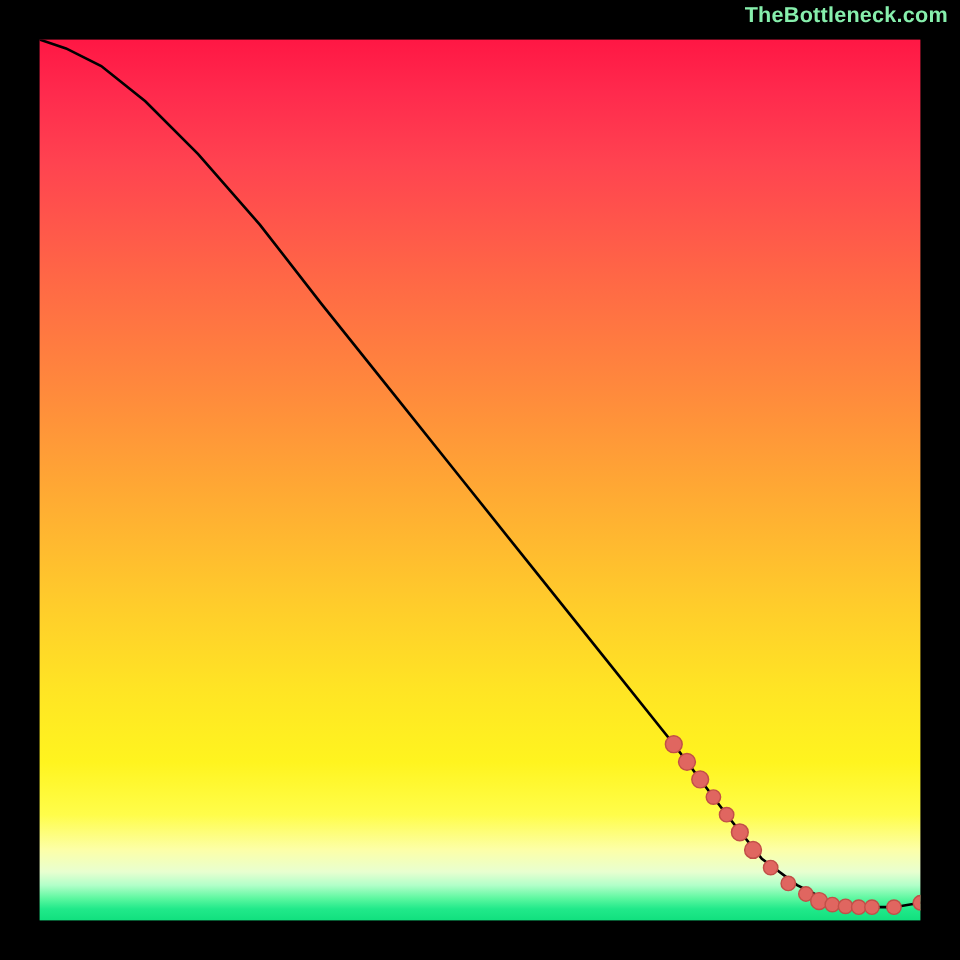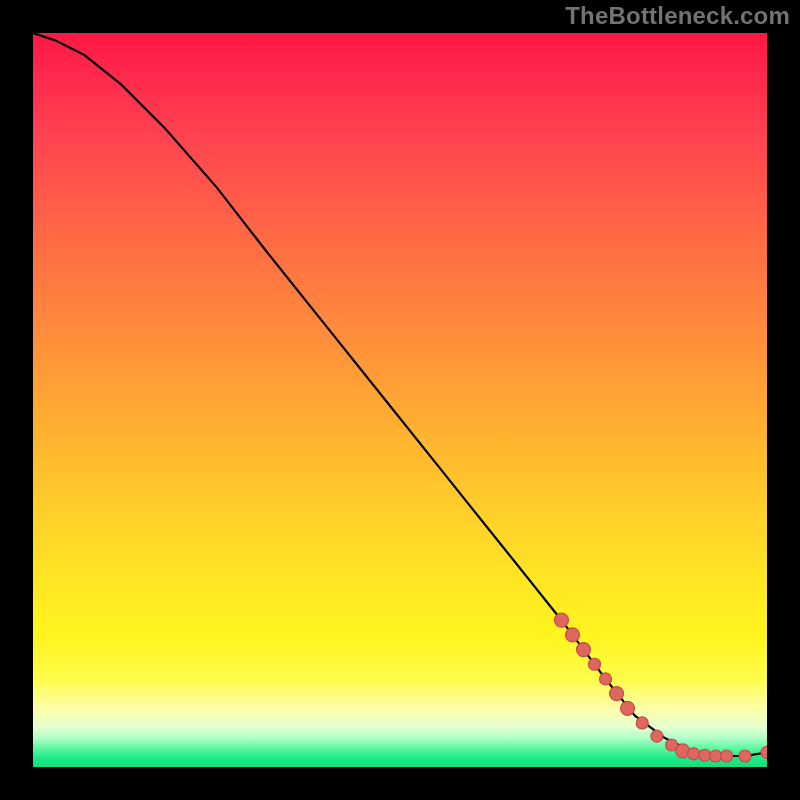--- a/index.html
+++ b/index.html
@@ -12,23 +12,23 @@
   }
   .wrapper {
     position: relative;
     width: 800px;
     height: 800px;
   }
   .watermark {
     position: absolute;
     top: 2px;
     right: 10px;
-    color: #737373;
+    color: #86efac;
     font-family: Arial, Helvetica, sans-serif;
-    font-size: 24px;
+    font-size: 18px;
     font-weight: bold;
     letter-spacing: 0.2px;
     z-index: 20;
   }
   .plot {
     position: absolute;
     left: 33px;
     top: 33px;
     width: 734px;
     height: 734px;

